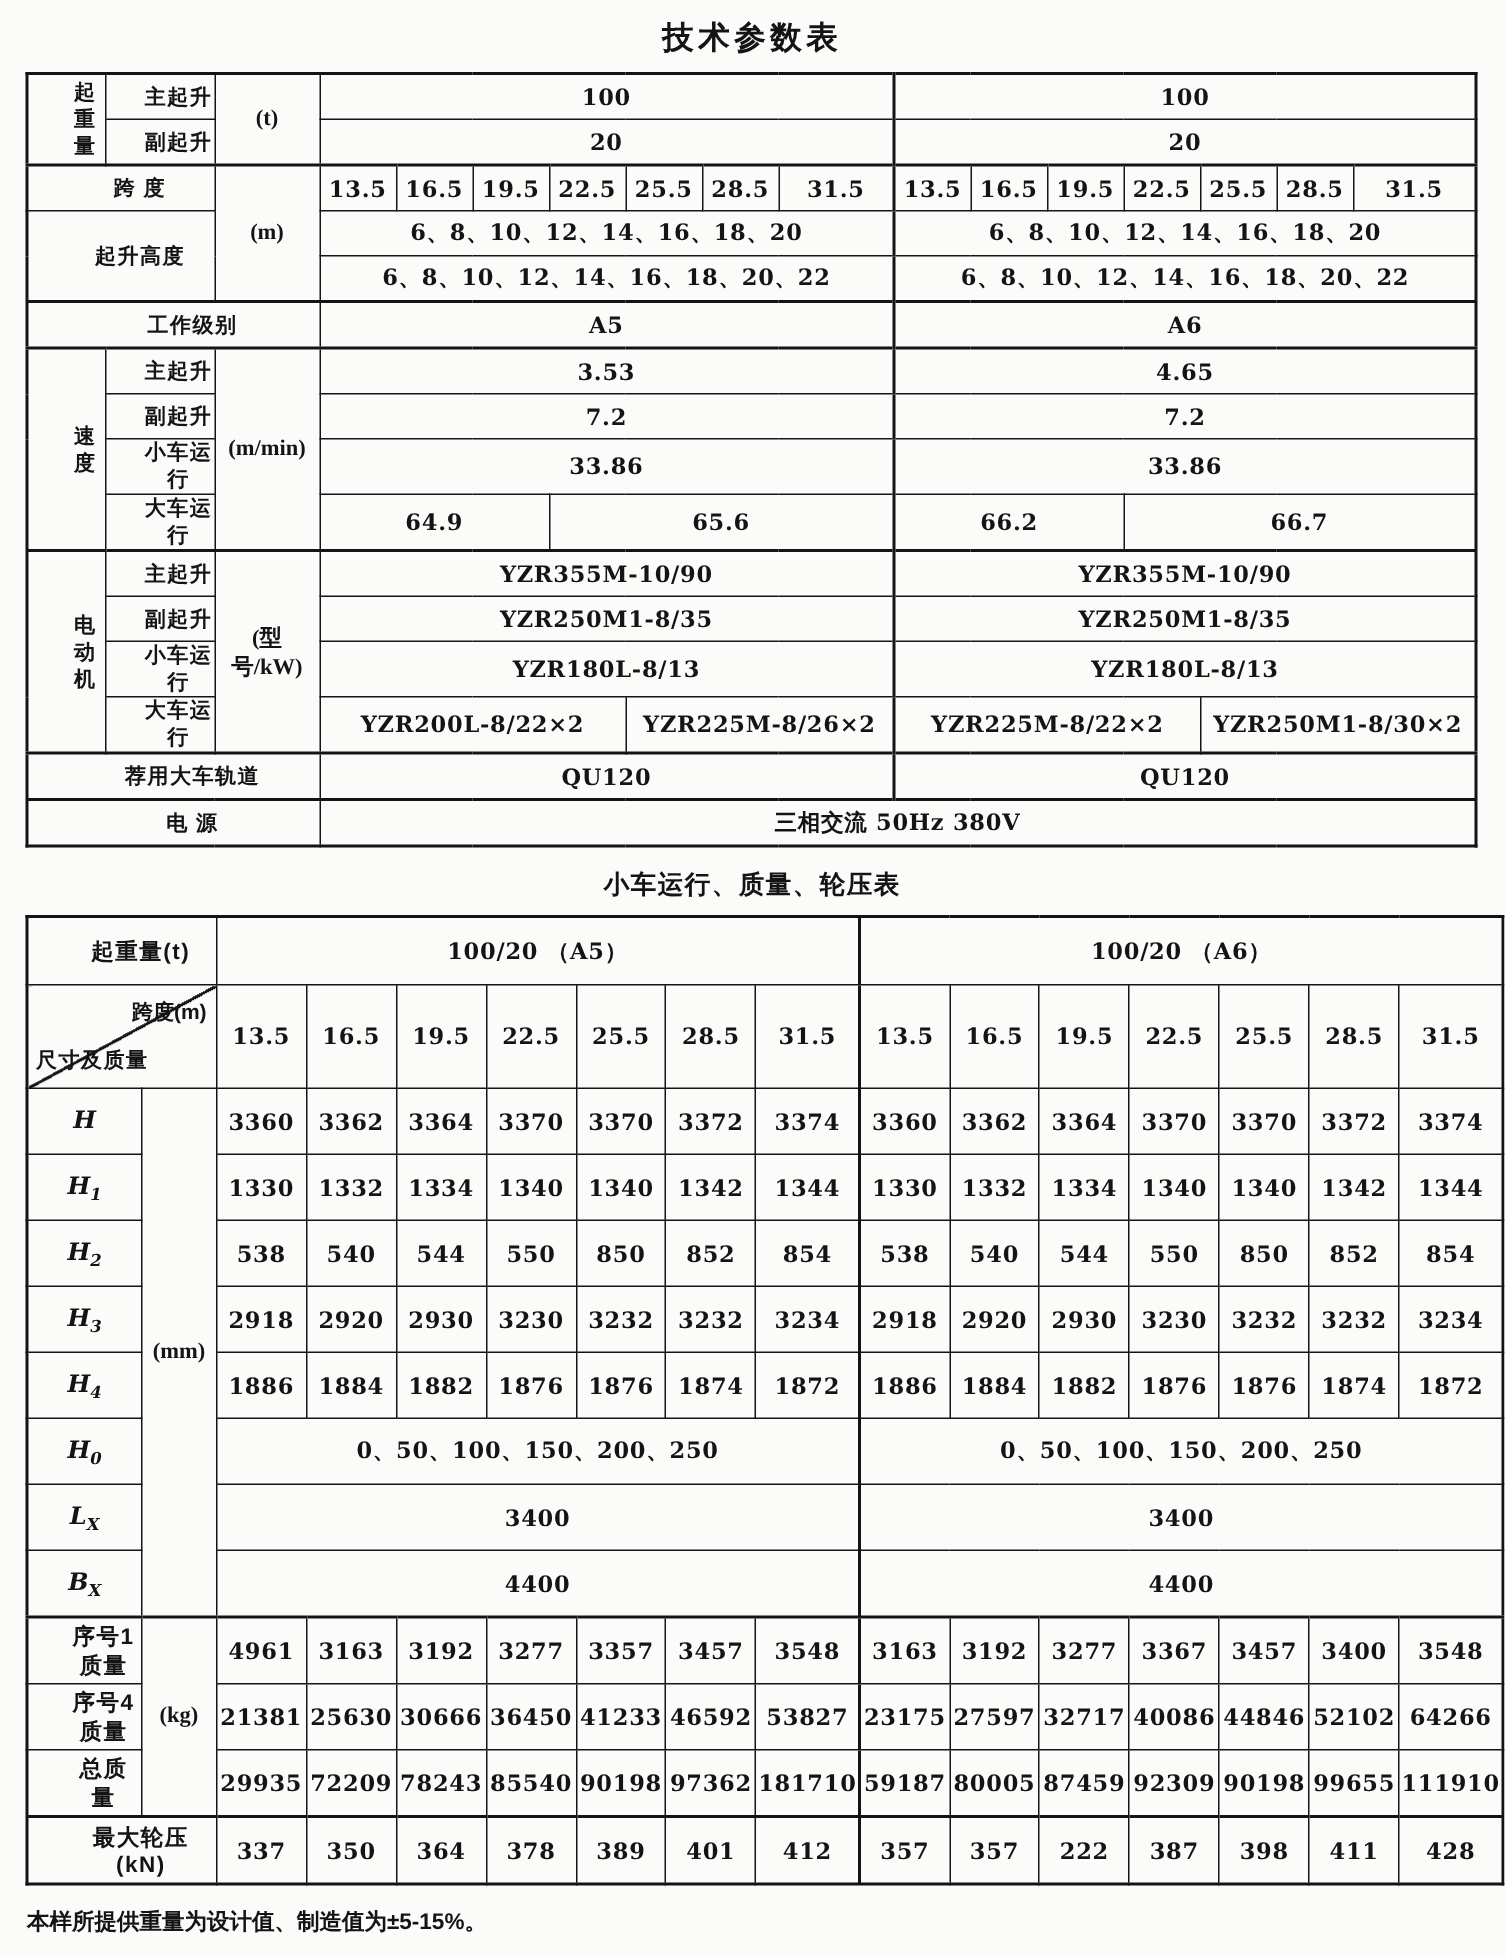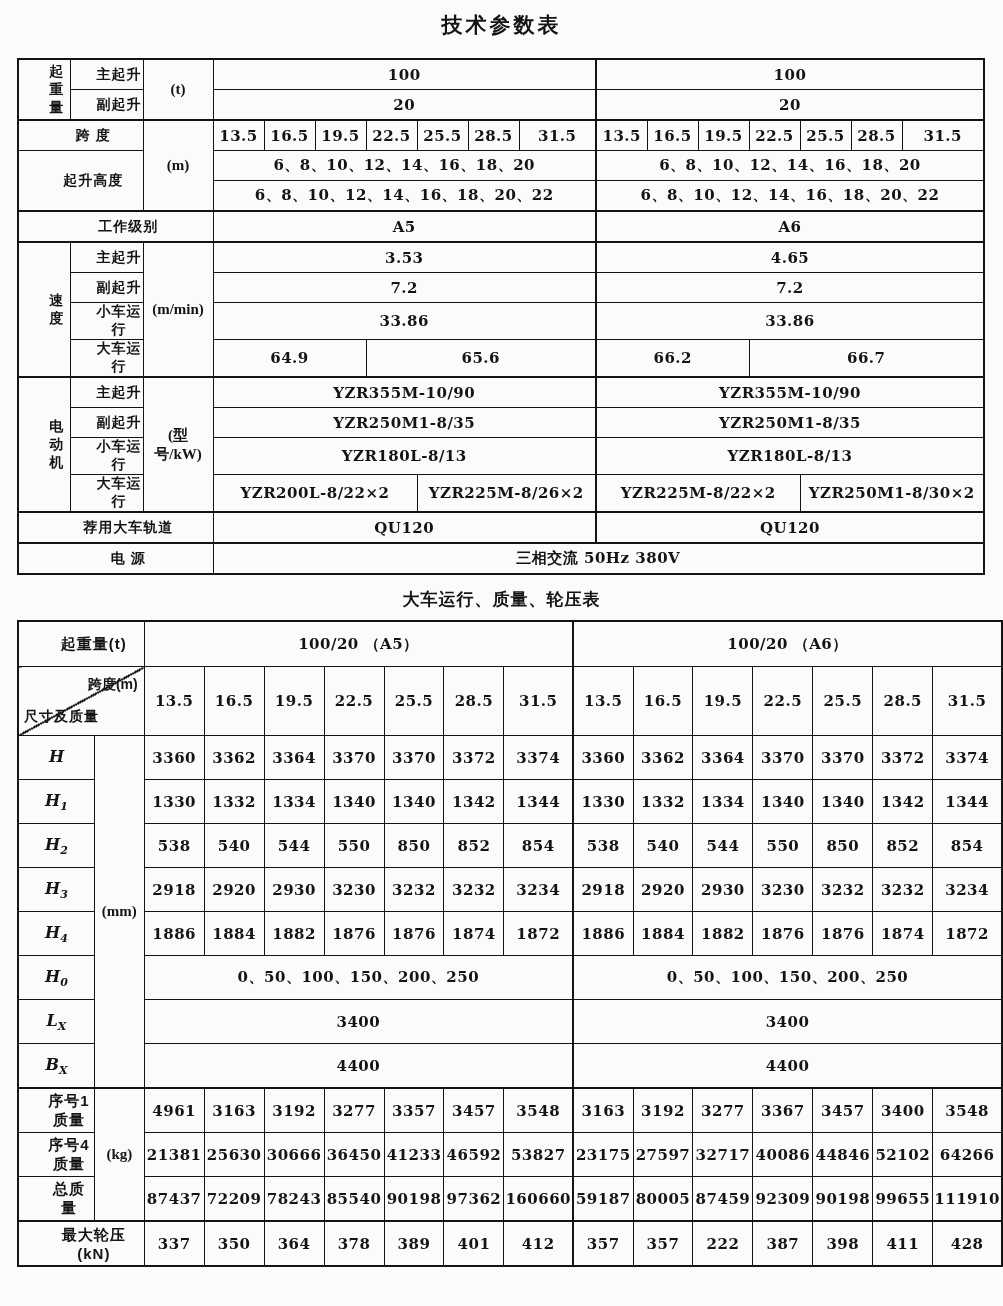--- a/index.html
+++ b/index.html
@@ -5,21 +5,21 @@
   html,body{margin:0;padding:0;}
   body{
     width:1003px;height:1306px;
     background:#fbfbfa;color:#141414;
     font-family:"Liberation Serif", serif;
     position:relative;overflow:hidden;
   }
   .page-title{
     text-align:center;font-family:"Liberation Sans",sans-serif;
     font-weight:bold;font-size:21px;letter-spacing:3px;
-    margin:11px 0 19px 0;
+    margin:11px 0 9px 0;
   }
   .section-title{
     text-align:center;font-family:"Liberation Sans",sans-serif;
     font-weight:bold;font-size:17px;letter-spacing:1px;
     margin:13px 0 9px 0;
   }
   table{
     border-collapse:collapse;table-layout:fixed;
     margin-left:17px;border:2px solid #141414;
   }
@@ -189,21 +189,21 @@
       <td class="val" colspan="7">QU120</td>
       <td class="val bl2" colspan="7">QU120</td>
     </tr>
     <tr class="bt2">
       <td class="lab" colspan="3">电      源</td>
       <td class="val" colspan="14">三相交流  50Hz  380V</td>
     </tr>
   </tbody>
     </table>
 
-  <div class="section-title">大车运行、质量、轮压表</div>
+  <div class="section-title">小车运行、质量、轮压表</div>
 
   <table class="t2">
     <colgroup>
       <col style="width:77px">
         <col style="width:50px">
       <col style="width:60px">
         <col style="width:60px">
         <col style="width:60px">
         <col style="width:60px">
         <col style="width:60px">
@@ -374,27 +374,27 @@
       <td class="val bl2">23175</td>
       <td class="val">27597</td>
       <td class="val">32717</td>
       <td class="val">40086</td>
       <td class="val">44846</td>
       <td class="val">52102</td>
       <td class="val">64266</td>
     </tr>
     <tr>
       <td class="lab">总质量</td>
-      <td class="val">87437</td>
+      <td class="val">29935</td>
       <td class="val">72209</td>
       <td class="val">78243</td>
       <td class="val">85540</td>
       <td class="val">90198</td>
       <td class="val">97362</td>
-      <td class="val">160660</td>
+      <td class="val">181710</td>
       <td class="val bl2">59187</td>
       <td class="val">80005</td>
       <td class="val">87459</td>
       <td class="val">92309</td>
       <td class="val">90198</td>
       <td class="val">99655</td>
       <td class="val">111910</td>
     </tr>
     <tr class="bt2">
       <td class="lab" colspan="2">最大轮压 (kN)</td>
@@ -409,14 +409,15 @@
       <td class="val">357</td>
       <td class="val">222</td>
       <td class="val">387</td>
       <td class="val">398</td>
       <td class="val">411</td>
       <td class="val">428</td>
     </tr>
   </tbody>
     </table>
 
+  <p class="footer-note">本样所提供重量为设计值、制造值为±5-15%。</p>
 
 </div>
 
 </body></html>

